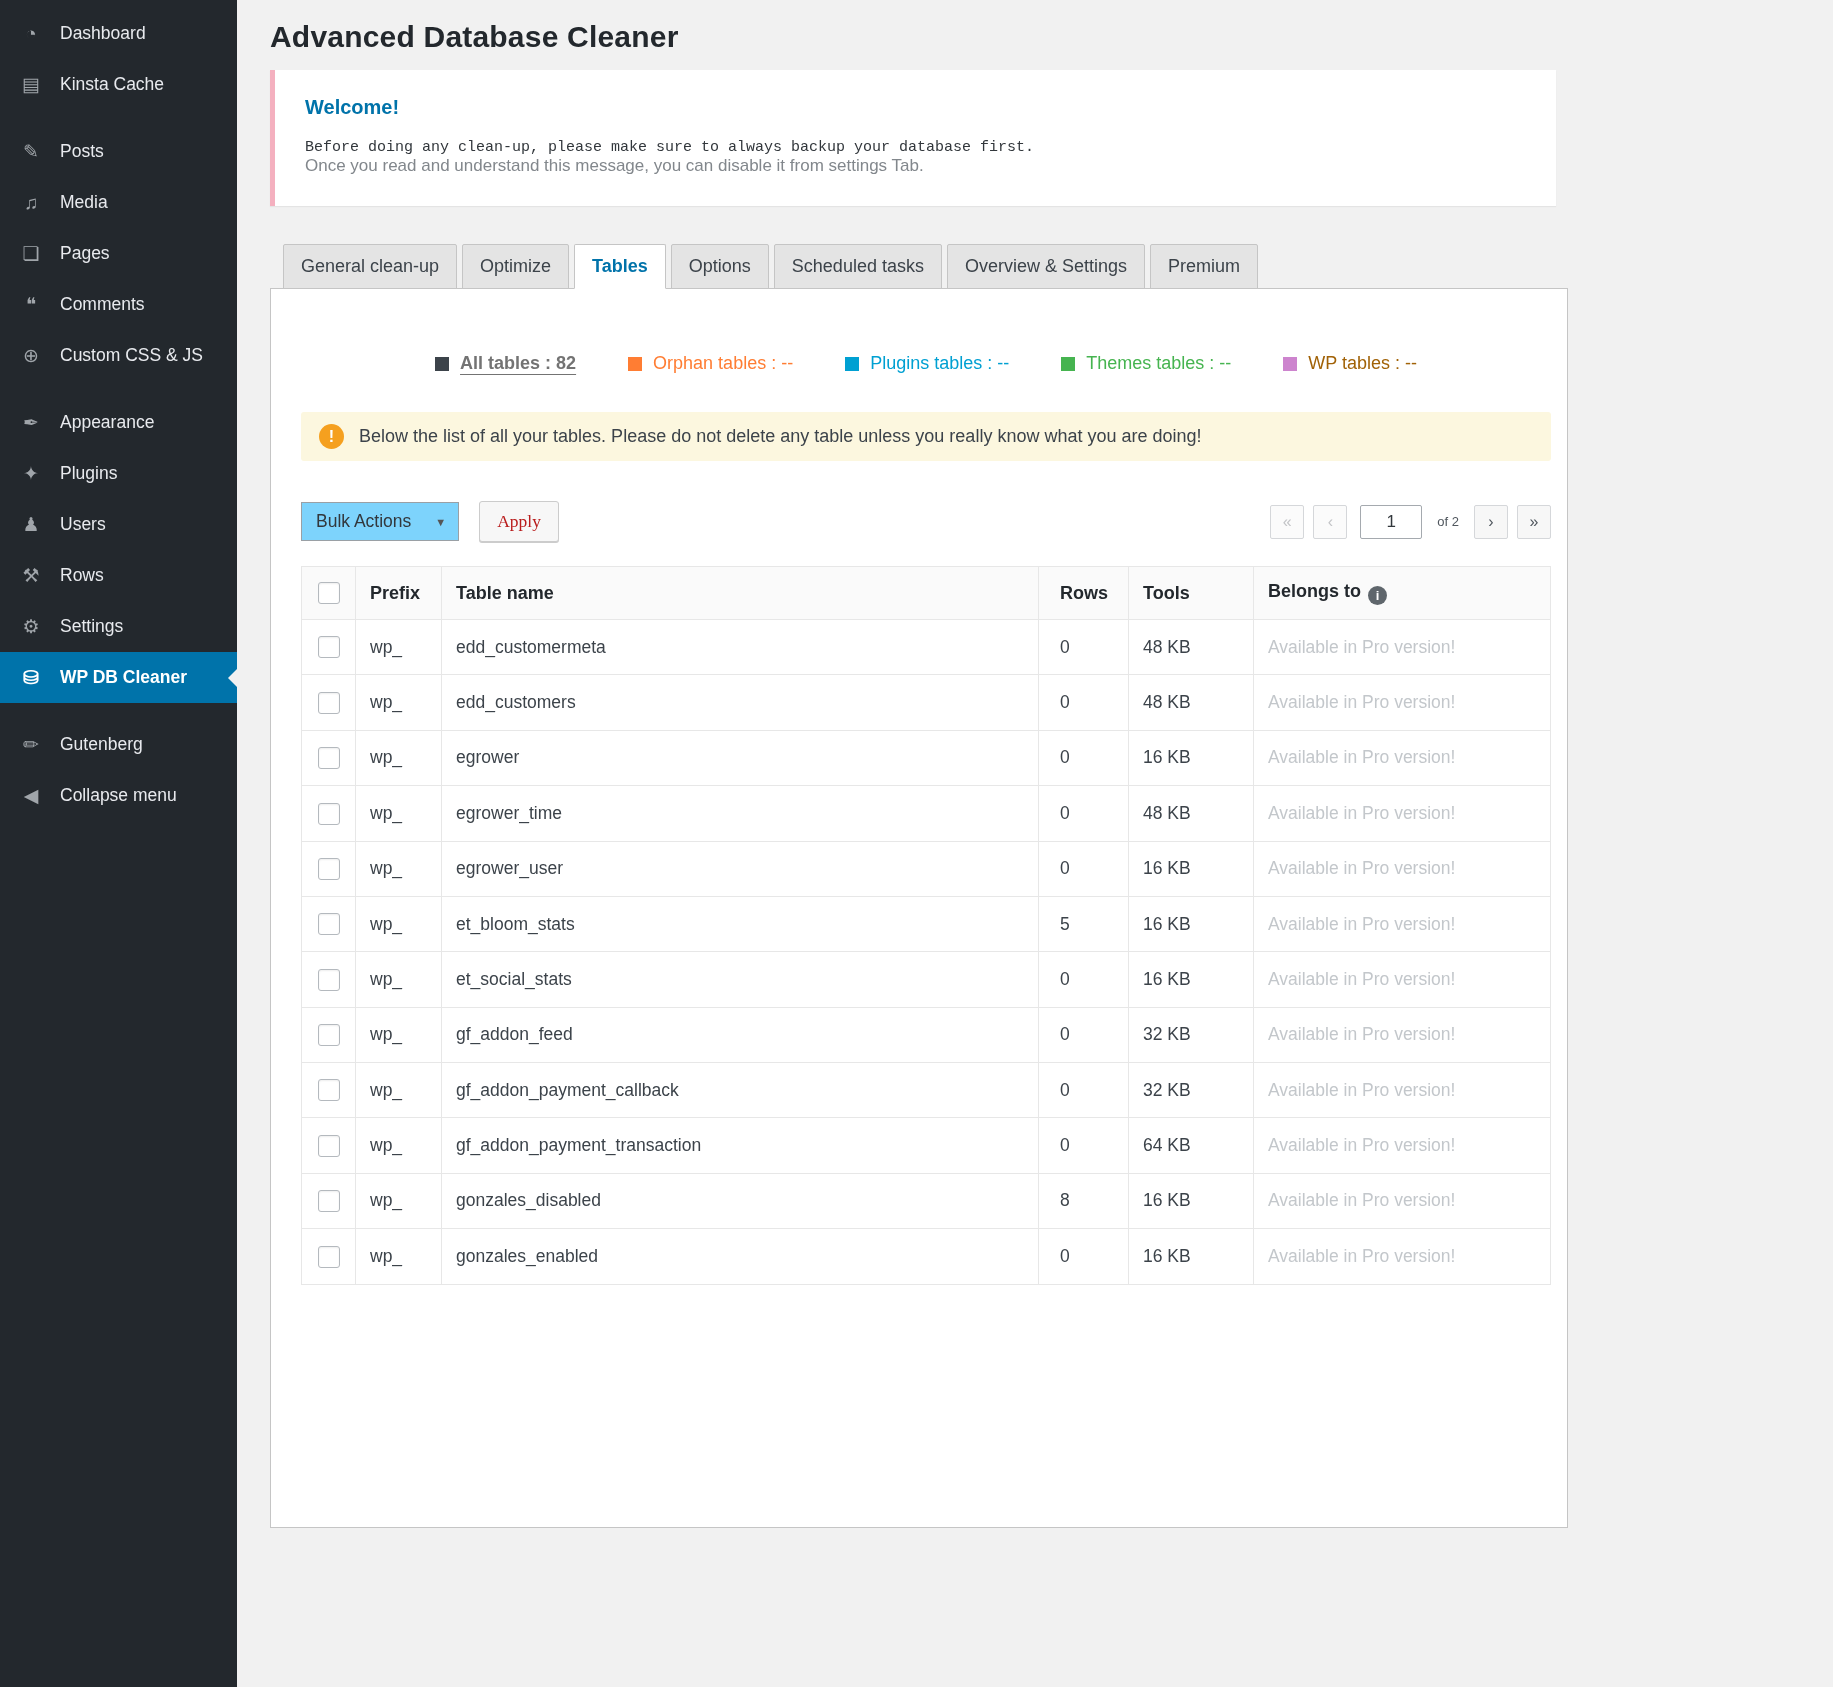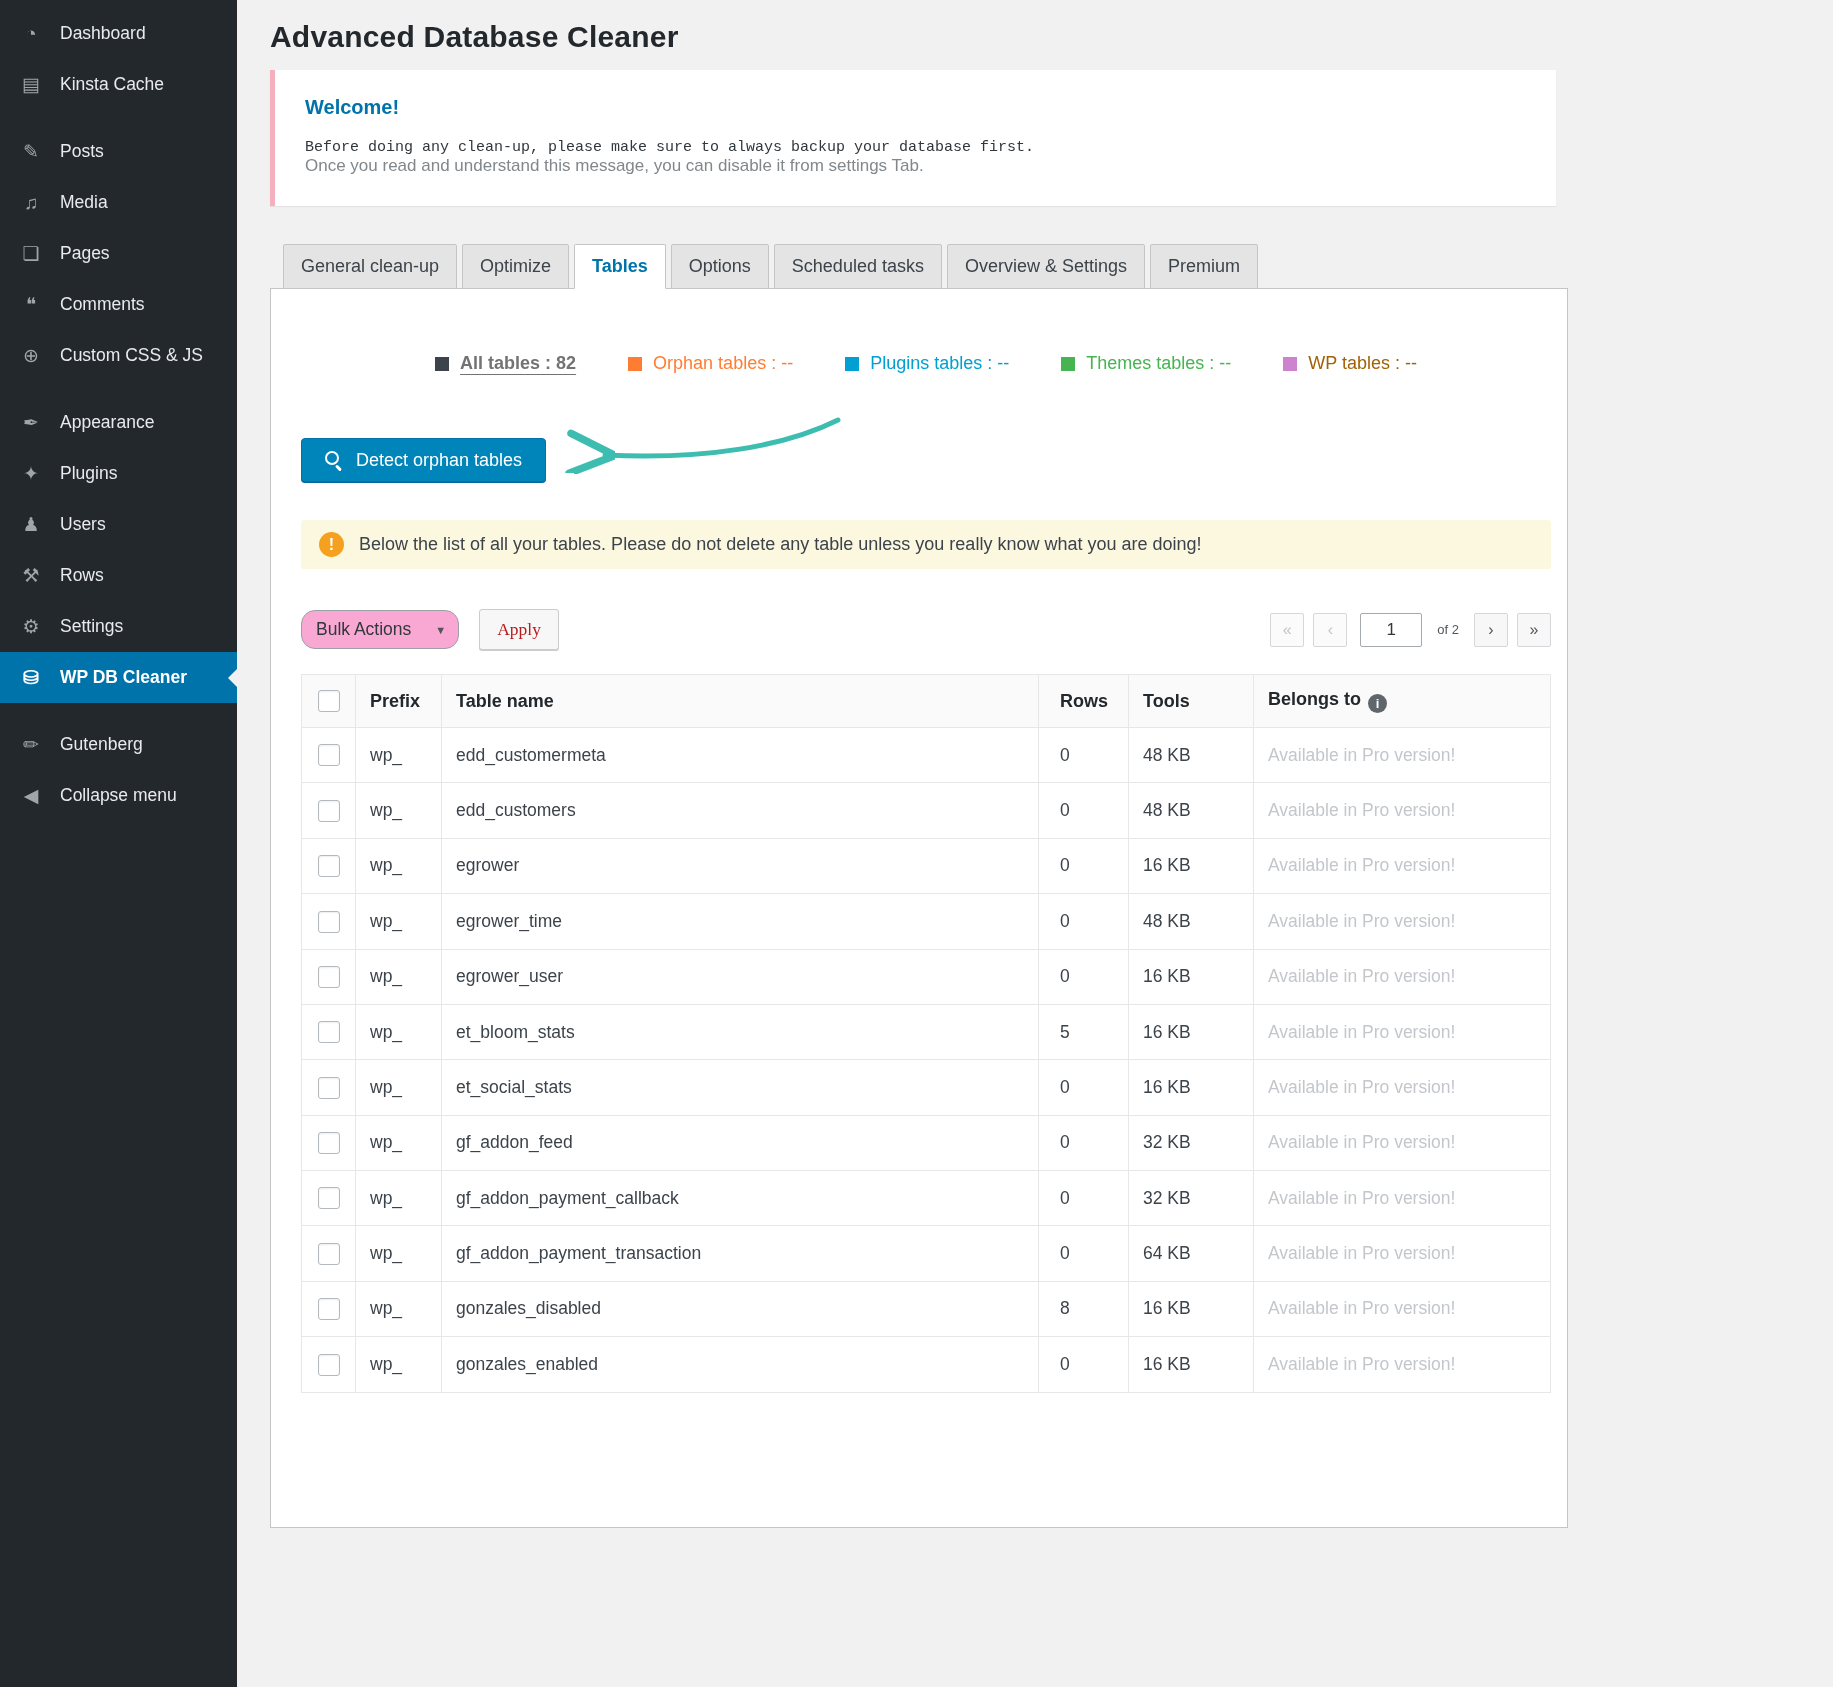--- a/index.html
+++ b/index.html
@@ -108,22 +108,22 @@
   .warn-icon {
     flex: 0 0 auto; width: 25px; height: 25px; border-radius: 50%;
     background: #f5a01f; color: #fff; font-weight: bold; font-size: 16px;
     display: inline-flex; align-items: center; justify-content: center;
   }
 
   .toolbar { margin-top: 40px; display: flex; justify-content: space-between; align-items: center; }
   .toolbar .left { display: flex; align-items: center; }
   .select {
     display: inline-flex; align-items: center; gap: 24px;
-    padding: 8px 12px 8px 14px; background: #f9a8d4;
-    border: 1px solid #9aa0a5; border-radius: 14px;
+    padding: 8px 12px 8px 14px; background: #7dd3fc;
+    border: 1px solid #9aa0a5; border-radius: 0;
     font-size: 17.5px; color: #32373c; cursor: pointer;
   }
   .select .caret { font-size: 11px; color: #555; }
   .apply-btn {
     margin-left: 20px; padding: 9px 17px;
     background: #f7f7f7; border: 1px solid #ccc; border-radius: 3px;
     box-shadow: 0 1px 0 #ccc;
     color: #b91c1c; font-size: 17.5px; font-family: Liberation Serif, serif; cursor: pointer;
   }
 
@@ -275,34 +275,20 @@
           <div class="filter">
             <span class="square" style="background: rgb(70, 180, 80);"></span>
             <span class="flabel" style="color: rgb(70, 180, 80);">Themes tables : --</span>
           </div>
           <div class="filter">
             <span class="square" style="background: rgb(205, 132, 206);"></span>
             <span class="flabel" style="color: #a16207;">WP tables : --</span>
           </div>
         </div>
 
-      <div class="detect-row">
-        <button class="detect-btn">
-          <span class="search-glyph"></span>
-          <span>Detect orphan tables</span>
-        </button>
-        <svg class="arrow" width="300" height="80">
-          <defs>
-            <marker id="ah" markerWidth="12" markerHeight="12" refX="2" refY="4" orient="auto" markerUnits="strokeWidth">
-              <path d="M9,0 L0,4 L9,8" fill="none" stroke="#3dbdb0" stroke-width="1.5" stroke-linecap="round"></path>
-            </marker>
-          </defs>
-          <path d="M257,14 C205,40 125,54 24,49" fill="none" stroke="#3dbdb0" stroke-width="5" stroke-linecap="round" marker-end="url(#ah)"></path>
-        </svg>
-      </div>
 
       <div class="warning">
         <span class="warn-icon">!</span>
         <span>Below the list of all your tables. Please do not delete any table unless you really know what you are doing!</span>
       </div>
 
       <div class="toolbar">
         <div class="left">
           <div class="select">
             <span>Bulk Actions</span>

